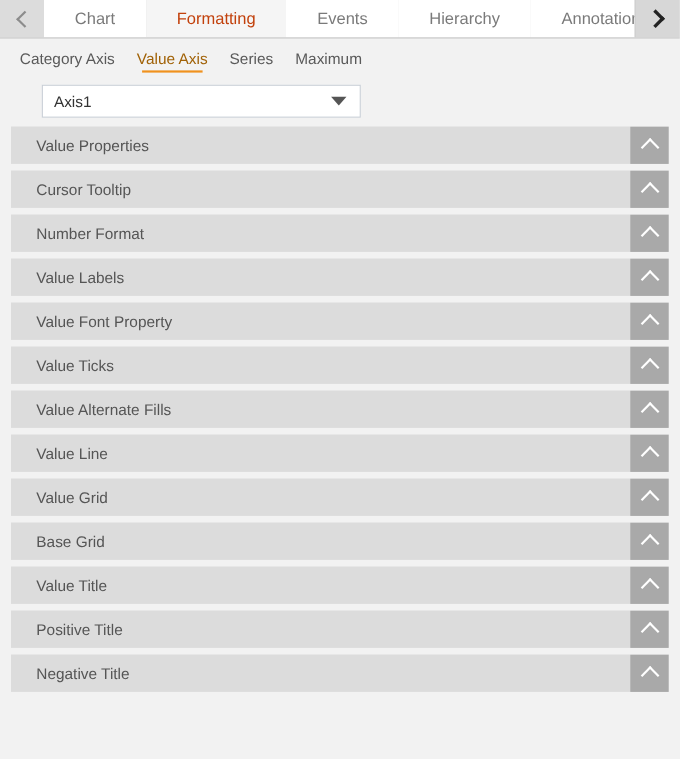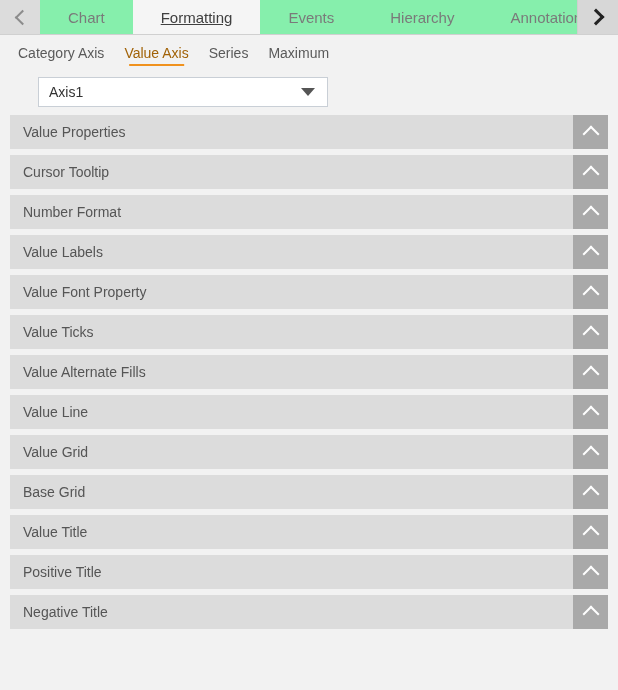--- a/index.html
+++ b/index.html
@@ -64,27 +64,26 @@
     overflow: hidden;
   }
   .tab {
     flex: 0 0 auto;
     padding: 0 28px;
     display: flex;
     align-items: center;
     justify-content: center;
     font-size: 15px;
     color: #7a7a7a;
-    background: #86efac;
+    background: #ffffff;
     white-space: nowrap;
   }
   .tab.active {
     background: #f5f5f5;
-    color: #404040;
-    text-decoration: underline;
+    color: #c2410c;
   }
 
   
   .subtabs {
     height: 36px;
     background: #f2f2f2;
     display: flex;
     align-items: center;
     padding: 0 8px;
     box-sizing: border-box;
@@ -155,21 +154,21 @@
     background: #dcdcdc;
     margin-bottom: 6px;
     display: flex;
     align-items: stretch;
     overflow: hidden;
   }
   .row-label {
     flex: 1 1 auto;
     display: flex;
     align-items: center;
-    padding-left: 13px;
+    padding-left: 23px;
     font-size: 14px;
     color: #555555;
     white-space: nowrap;
   }
   .row-toggle {
     flex: 0 0 35px;
     width: 35px;
     background: #a9a9a9;
     display: flex;
     align-items: center;

